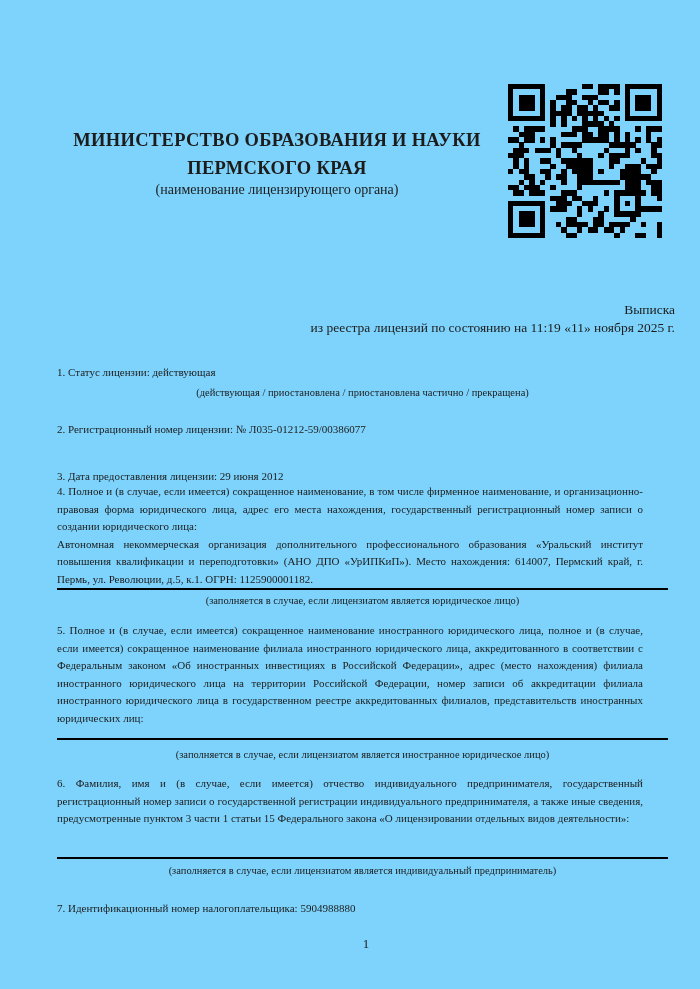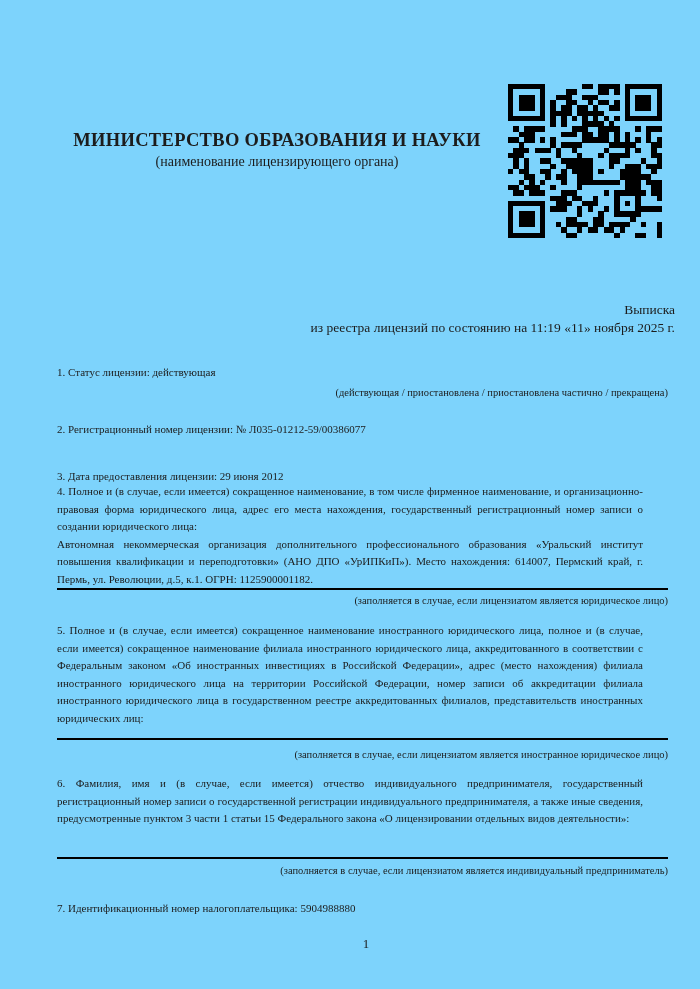--- a/index.html
+++ b/index.html
@@ -20,32 +20,33 @@
   .qr{position:absolute;left:508px;top:84px;width:154px;height:154px;}
   .qr svg{display:block;width:154px;height:154px;}
 
   
   .doc-title{position:absolute;left:57px;top:301px;width:618px;text-align:right;
              font-size:13.5px;line-height:18px;}
 
   
   .abs{position:absolute;left:57px;width:611px;font-size:11px;line-height:17.5px;}
   .para{width:586px;text-align:justify;}
-  .small-caption{text-align:right;font-size:10.5px;line-height:13px;width:611px;}
+  .small-caption{text-align:center;font-size:10.5px;line-height:13px;width:611px;}
   .rule{position:absolute;left:57px;width:611px;height:2px;background:#000;}
   .pagenum{position:absolute;left:57px;top:936px;width:618px;text-align:center;
            font-size:13px;line-height:16px;}
 </style>
 </head>
 <body>
 
 <div class="page">
 
   <div class="header">
     <div class="ministry">МИНИСТЕРСТВО ОБРАЗОВАНИЯ И НАУКИ</div>
+    <div class="ministry">ПЕРМСКОГО КРАЯ</div>
     <div class="org-caption">(наименование лицензирующего органа)</div>
   </div>
 
   <div class="qr">
     <svg id="qr-svg" viewBox="0 0 29 29" shape-rendering="crispEdges" xmlns="http://www.w3.org/2000/svg">
         <rect x="0" y="0" width="1.02" height="1.02" fill="#000000"></rect>
         <rect x="1" y="0" width="1.02" height="1.02" fill="#000000"></rect>
         <rect x="2" y="0" width="1.02" height="1.02" fill="#000000"></rect>
         <rect x="3" y="0" width="1.02" height="1.02" fill="#000000"></rect>
         <rect x="4" y="0" width="1.02" height="1.02" fill="#000000"></rect>

